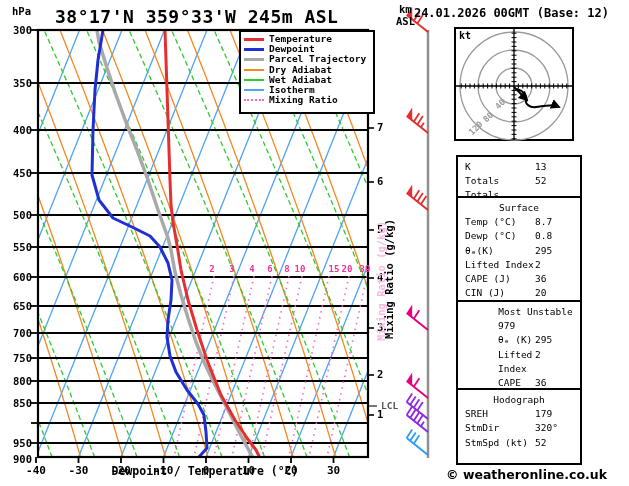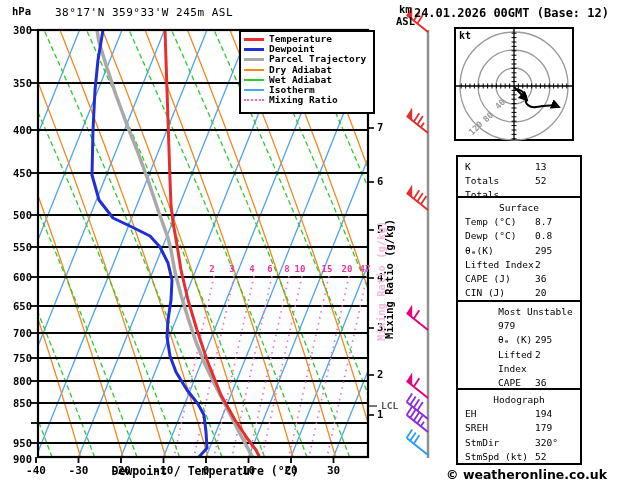--- a/index.html
+++ b/index.html
@@ -6,21 +6,21 @@
   #stage{position:relative;width:612px;height:486px;background:#fff;overflow:hidden;
          font-family:"DejaVu Sans Mono",monospace;color:#000;}
   #plot-svg{position:absolute;left:0;top:0;}
   .abs{position:absolute;white-space:nowrap;}
   .lbl{font-weight:bold;}
   .ptick{width:30px;text-align:right;font-size:10.5px;font-weight:bold;}
   .ttick{width:34px;text-align:center;font-size:11px;font-weight:bold;}
   .ktick{font-size:10.5px;font-weight:bold;}
   .mixlbl{width:20px;margin-left:-10px;text-align:center;font-size:9px;font-weight:bold;}
   .ringlbl{font-size:8.5px;font-weight:bold;color:#999;transform:rotate(-45deg);}
-  #title{left:55px;top:6px;font-size:11px;font-weight:normal;letter-spacing:.5px;}
+  #title{left:55px;top:6px;font-size:18px;font-weight:bold;letter-spacing:.5px;}
   #datehdr{right:3px;top:6px;font-size:12px;font-weight:bold;}
   #hpa{left:12px;top:5px;font-size:10.5px;font-weight:bold;}
   #km{left:399px;top:3px;font-size:10.5px;font-weight:bold;}
   #asl{left:396px;top:15px;font-size:10.5px;font-weight:bold;}
   #xlabel{left:90px;top:464px;width:230px;text-align:center;font-size:11.5px;font-weight:bold;}
   #mixaxis{left:389px;top:279px;font-size:10.5px;font-weight:bold;transform:translate(-50%,-50%) rotate(-90deg);}
   #mixaxis-ghost{left:381px;top:281px;font-size:10.5px;font-weight:bold;color:#f9b8de;transform:translate(-50%,-50%) rotate(-90deg);}
   #ktlbl{left:459px;top:30px;font-size:10px;font-weight:bold;}
   #lcl{left:381px;top:400px;font-size:9.5px;font-weight:bold;color:#555;}
   #copyright{right:5px;top:467px;font-size:12.5px;font-weight:bold;font-family:"DejaVu Sans",sans-serif;margin-left:43px;}
@@ -330,23 +330,23 @@
       <div class="abs ktick" style="left: 377px; top: 175px;">6</div>
       <div class="abs ktick" style="left: 377px; top: 121px;">7</div>
     </div>
   <div id="mixlbl-row">
       <div class="abs mixlbl" style="left: 212px; top: 264px; color: rgb(238, 51, 153);">2</div>
       <div class="abs mixlbl" style="left: 232px; top: 264px; color: rgb(238, 51, 153);">3</div>
       <div class="abs mixlbl" style="left: 252px; top: 264px; color: rgb(238, 51, 153);">4</div>
       <div class="abs mixlbl" style="left: 270px; top: 264px; color: rgb(238, 51, 153);">6</div>
       <div class="abs mixlbl" style="left: 287px; top: 264px; color: rgb(238, 51, 153);">8</div>
       <div class="abs mixlbl" style="left: 300px; top: 264px; color: rgb(238, 51, 153);">10</div>
-      <div class="abs mixlbl" style="left: 327px; top: 264px; color: rgb(238, 51, 153);">15</div>
+      <div class="abs mixlbl" style="left: 334px; top: 264px; color: rgb(238, 51, 153);">15</div>
       <div class="abs mixlbl" style="left: 347px; top: 264px; color: rgb(238, 51, 153);">20</div>
-      <div class="abs mixlbl" style="left: 365px; top: 264px; color: rgb(238, 51, 153);">47</div>
+      <div class="abs mixlbl" style="left: 365px; top: 264px; color: rgb(238, 51, 153);">39</div>
     </div>
 
   <div id="xlabel" class="abs">Dewpoint / Temperature (°C)</div>
   <div id="mixaxis-ghost" class="abs">Mixing Ratio (g/kg)</div>
   <div id="mixaxis" class="abs">Mixing Ratio (g/kg)</div>
   <div id="lcl" class="abs">LCL</div>
 
   <div id="ktlbl" class="abs">kt</div>
   <div id="ringlbl-col">
       <div class="abs ringlbl" style="left: 495px; top: 99px;">40</div>
@@ -414,24 +414,20 @@
           <div class="tval">36</div>
         </div>
         <div class="trow">
           <div class="tlabel">CIN (J)</div>
           <div class="tval">20</div>
         </div>
       </div>
       <div class="tbox" style="top: 388px; height: 77px;">
         <div class="thead">Hodograph</div>
         <div class="trow">
-          <div class="tlabel">EH</div>
-          <div class="tval">194</div>
-        </div>
-        <div class="trow">
           <div class="tlabel">SREH</div>
           <div class="tval">179</div>
         </div>
         <div class="trow">
           <div class="tlabel">StmDir</div>
           <div class="tval">320°</div>
         </div>
         <div class="trow">
           <div class="tlabel">StmSpd (kt)</div>
           <div class="tval">52</div>

